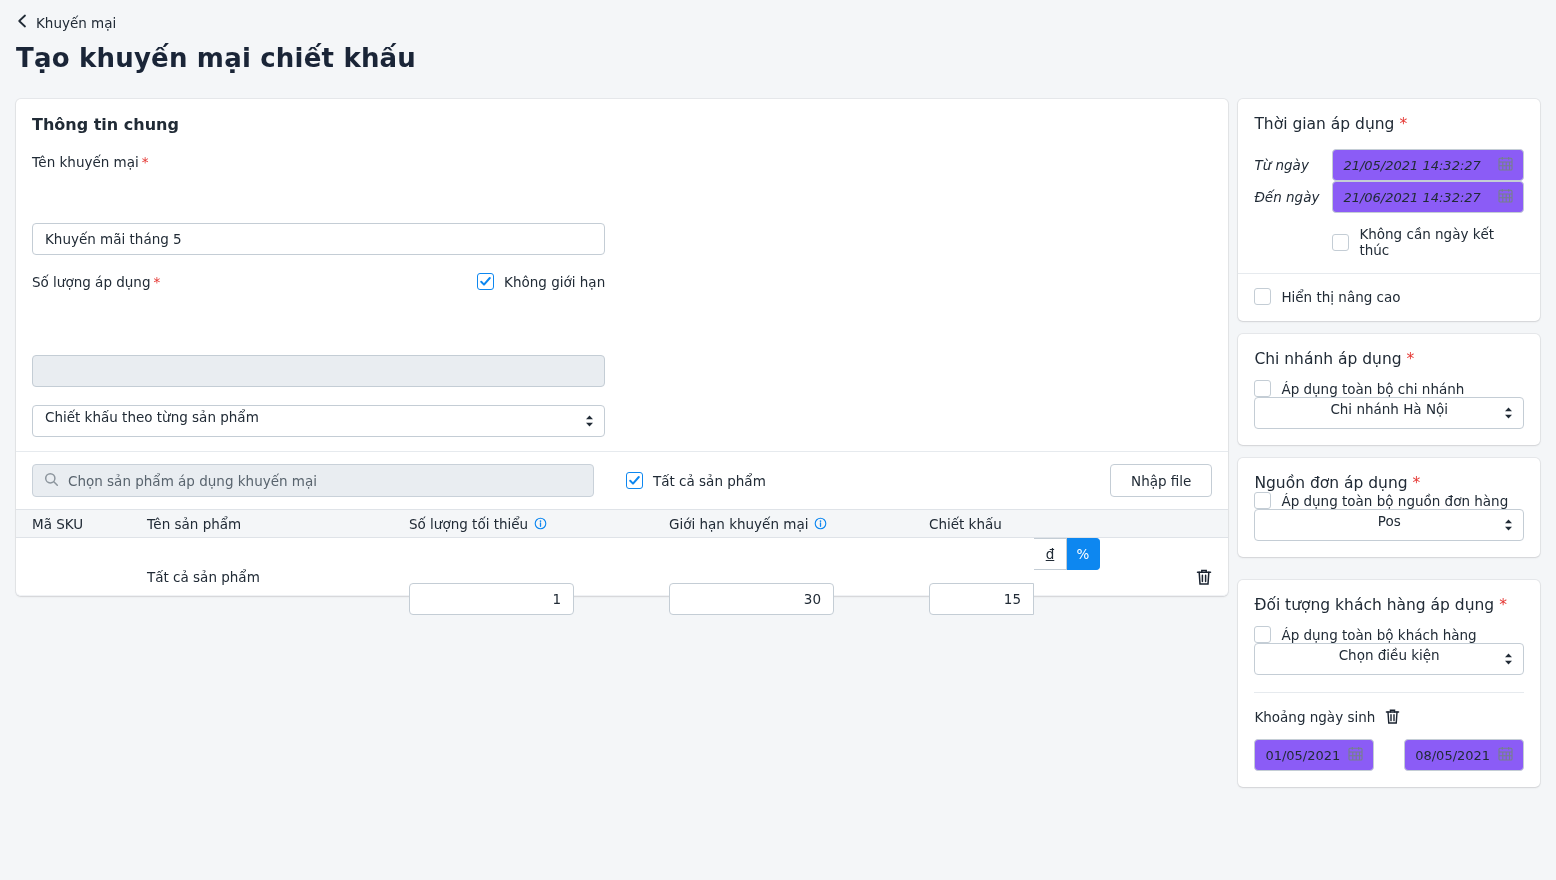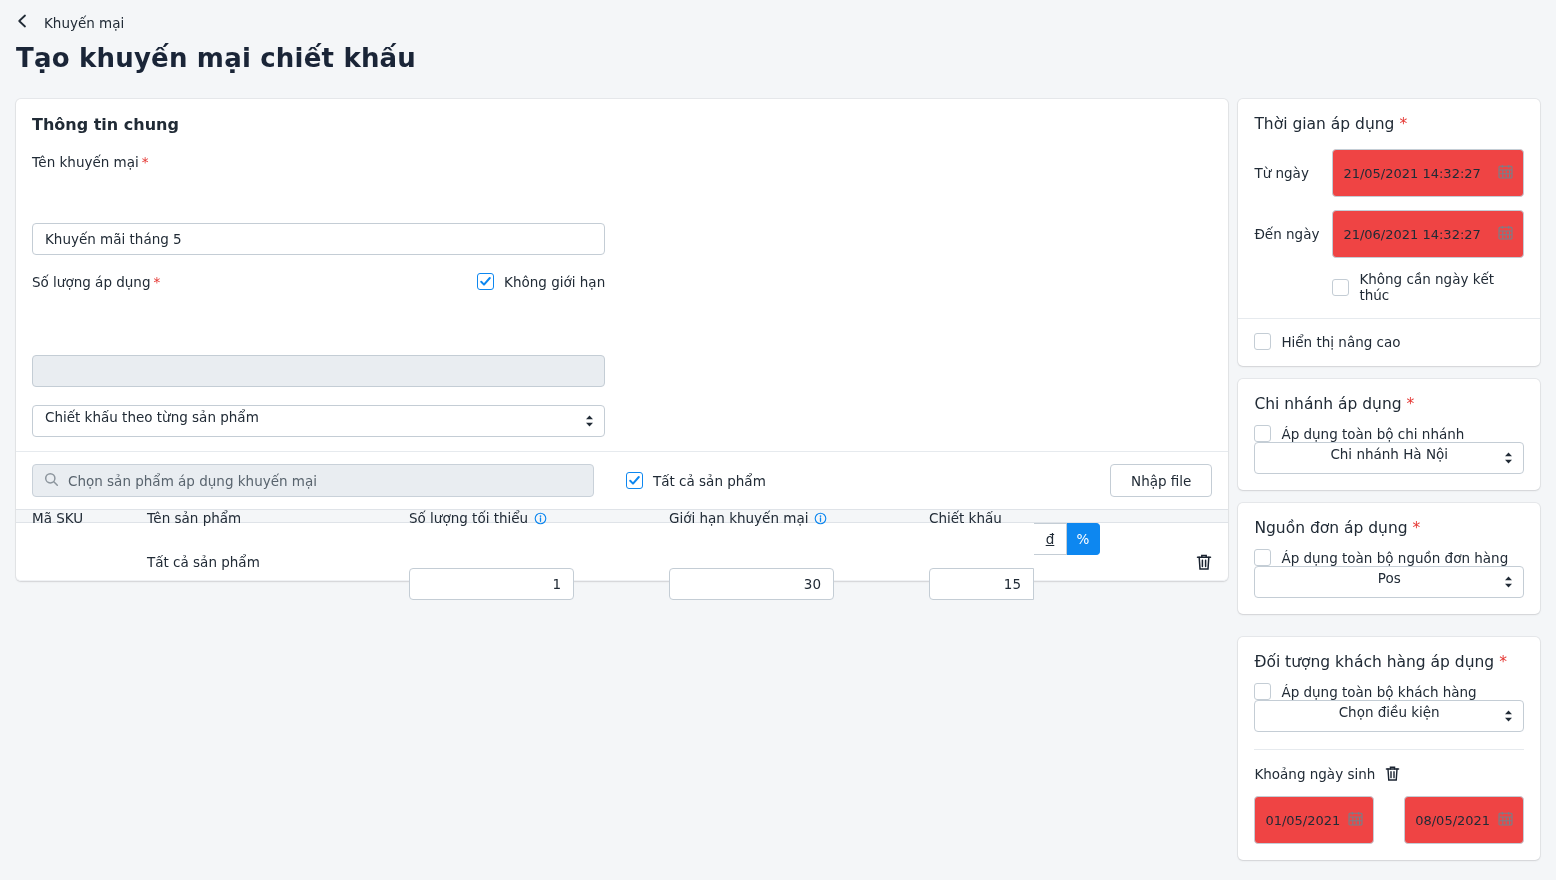--- a/index.html
+++ b/index.html
@@ -6,21 +6,21 @@
   html,body { width:1556px; height:880px; }
   body {
     background:#f4f6f8;
     font-family:"DejaVu Sans","Liberation Sans",sans-serif;
     color:#212b36;
     font-size:13.5px;
     padding:14px 16px;
     overflow:hidden;
   }
   
-  .breadcrumb { display:flex; align-items:center; gap:16px; margin-bottom:12px; cursor:pointer; }
+  .breadcrumb { display:flex; align-items:center; gap:8px; margin-bottom:12px; cursor:pointer; }
   .breadcrumb span { font-size:13.5px; color:#212b36; }
   .page-title { font-size:26px; font-weight:700; color:#1a2537; margin-bottom:26px; letter-spacing:.2px; }
 
   
   .layout { display:flex; gap:10px; align-items:flex-start; }
   .main-col { width:1214px; }
   .side-col { width:302px; display:flex; flex-direction:column; gap:13px; }
 
   .card {
     background:#fff; border-radius:5px;
@@ -79,44 +79,44 @@
     height:33px; padding:0 20px; border:1px solid #c4cdd5; border-radius:4px; background:#fff;
     font-size:13.5px; color:#212b36; cursor:pointer; font-family:inherit;
   }
   .product-bar .btn { margin-left:auto; }
 
   
   .tbl-header, .tbl-row {
     display:grid; grid-template-columns:115px 262px 260px 260px 1fr; align-items:center; padding:0 16px;
   }
   .tbl-header {
-    background:#f4f6f8; height:14px; border-top:1px solid #dfe3e8; border-bottom:1px solid #dfe3e8;
+    background:#f4f6f8; height:29px; border-top:1px solid #dfe3e8; border-bottom:1px solid #dfe3e8;
     color:#212b36;
   }
   .th-cell { display:flex; align-items:center; gap:6px; }
   .tbl-row { height:58px; border-bottom:1px solid #f0f2f5; border-radius:0 0 5px 5px; }
   .num-input { width:165px; text-align:right; }
   .discount-group { display:flex; align-items:stretch; }
   .discount-group .num-input { width:105px; border-radius:4px 0 0 4px; }
   .unit-btn {
     width:33px; height:32px; border:1px solid #c4cdd5; border-left:none; background:#fff;
     font-size:13.5px; color:#212b36; cursor:pointer; display:flex; align-items:center; justify-content:center;
     font-family:inherit;
   }
   .unit-btn.currency { text-decoration:underline; }
   .unit-btn.active { background:#0d87f0; border-color:#0d87f0; color:#fff; border-radius:0 4px 4px 0; }
   .row-trash { justify-self:end; cursor:pointer; display:flex; align-items:center; }
 
   
   .side-card { padding:16px; }
   .side-heading { font-size:15.5px; font-weight:400; color:#212b36; display:flex; gap:5px; margin-bottom:16px; }
-  .date-grid { display:grid; grid-template-columns:78px 1fr; row-gap:13px; align-items:center; }
+  .date-grid { display:grid; grid-template-columns:78px 1fr; align-items:center;font-style:italic; }
   .date-grid .row-label { color:#212b36; }
   .date-box {
-    height:48px; border:1px solid #c4cdd5; border-radius:4px; background:#ef4444;
+    height:32px; border:1px solid #c4cdd5; border-radius:4px; background:#8b5cf6;
     display:flex; align-items:center; justify-content:space-between; padding:0 10px; font-size:13px;
     cursor:pointer; color:#212b36;
   }
   .indent { margin-left:78px; margin-top:13px; }
   .bleed-divider { border-top:1px solid #e6eaee; margin:15px -16px 14px; }
   .side-card .cb-row { margin-bottom:0; }
   .mb12 { margin-bottom:12px; }
   .inset-divider { border-top:1px solid #e6eaee; margin:17px 0 15px; }
   .birthday-label-row { display:flex; align-items:center; gap:10px; margin-bottom:14px; }
   .birthday-dates { display:grid; grid-template-columns:1fr 1fr; gap:30px; }
@@ -325,21 +325,21 @@
         <span class="arrows">
           <svg width="11" height="14" viewBox="0 0 11 14" fill="#212b36">
               <path d="M2 5.2 5.5 1.5 9 5.2z"></path>
               <path d="M2 8.8 5.5 12.5 9 8.8z"></path>
             </svg>
         </span>
       </div>
     </div>
 
     <div class="card side-card">
-      <div class="side-heading" style="margin-bottom:12px;">
+      <div class="side-heading" style="margin-bottom:0;">
         <span>Nguồn đơn áp dụng</span>
         <span class="req">*</span>
       </div>
       <div class="cb-row mb12">
         <span class="cb">
           
         </span>
         <span class="cb-label">Áp dụng toàn bộ nguồn đơn hàng</span>
       </div>
       <div class="select center">

